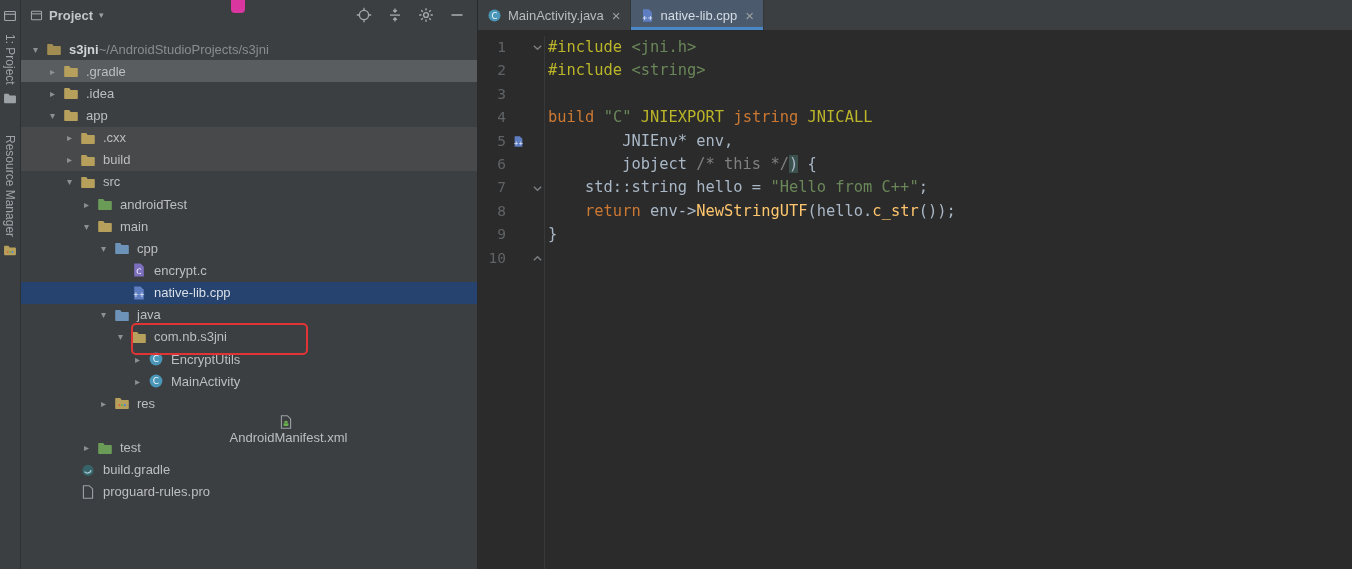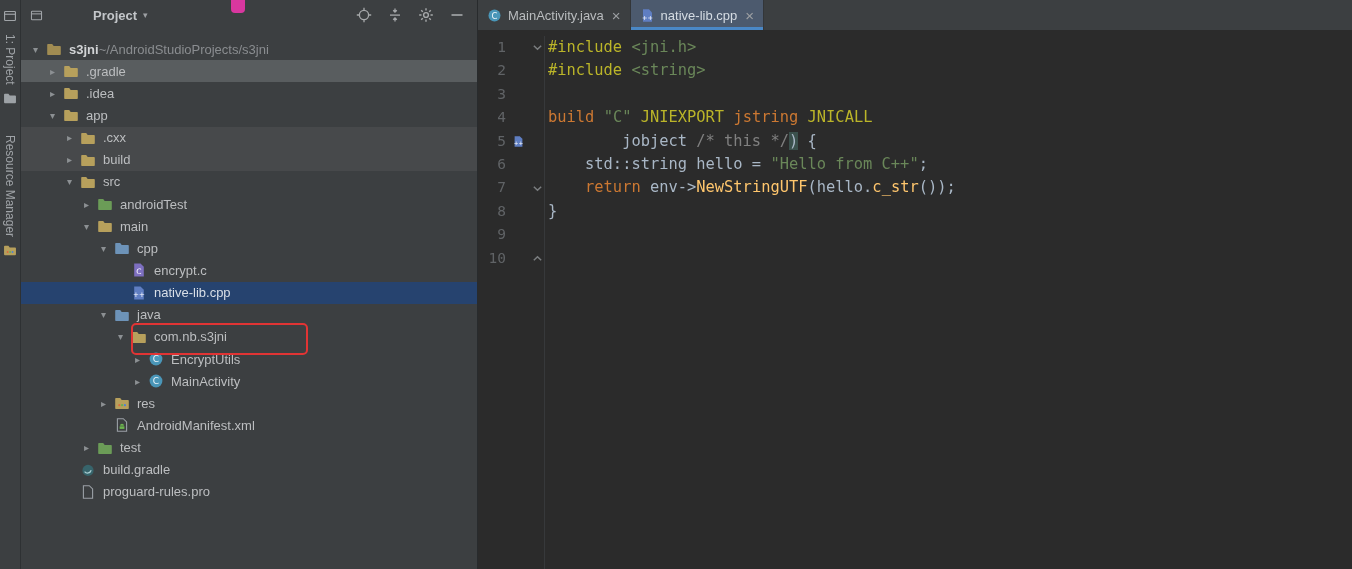--- a/index.html
+++ b/index.html
@@ -11,21 +11,21 @@
   .activity-bar{width:20px;flex:none;background:#3c3f41;border-right:1px solid #2e3133;
                 display:flex;flex-direction:column;align-items:center;padding-top:3px;}
   .ab-label{writing-mode:vertical-rl;font-size:12px;color:#a0a4a8;margin-top:7px;cursor:pointer;white-space:nowrap;}
   .ab-label.rm{margin-top:26px;}
   .ab-icon{margin-top:6px;}
 
   
   .project-panel{width:456px;flex:none;background:#3c3f41;border-right:1px solid #282b2d;
                  display:flex;flex-direction:column;overflow:hidden;}
   .panel-header{height:30px;flex:none;display:flex;align-items:center;padding:0 12px 0 9px;gap:6px;}
-  .ph-title{font-size:13px;font-weight:700;color:#c3c6c9;cursor:pointer;margin-left:44px;}
+  .ph-title{font-size:13px;font-weight:700;color:#c3c6c9;cursor:pointer;}
   .ph-caret{font-size:9px;color:#9da0a3;}
   .ph-actions{margin-left:auto;display:flex;align-items:center;gap:15px;}
   .ph-btn{height:16px;cursor:pointer;opacity:.92;}
   .ph-winicon svg{width:13px;height:13px;display:block;}
 
   .tree{flex:1;overflow:hidden;padding-top:8px;font-size:13px;color:#bcbec0;}
   .tree-row{height:22.15px;display:flex;align-items:center;white-space:nowrap;cursor:pointer;width:100%;box-sizing:border-box;}
   .chevron{width:17px;flex:none;text-align:center;color:#8c9093;font-size:10px;}
   .node-icon{width:20px;flex:none;display:flex;justify-content:center;}
   .node-icon svg{display:block;}
@@ -279,21 +279,21 @@
           <span class="node-icon">
             <svg viewBox="0 0 16 16" width="16" height="16">
               <path d="M1.2 4.1c0-.6.4-1 1-1h4l1.5 1.9h6.1c.6 0 1 .4 1 1v6.9c0 .6-.4 1-1 1H2.2c-.6 0-1-.4-1-1z" fill="#b7a05c"></path>
               <circle cx="5.3" cy="10.2" r="1.1" fill="#d96a3c"></circle>
               <circle cx="8.1" cy="10.2" r="1.1" fill="#67b056"></circle>
               <circle cx="10.9" cy="10.2" r="1.1" fill="#4d82d8"></circle>
             </svg>
           </span>
           <span class="node-label">res</span>
         </div>
-        <div class="tree-row" style="padding-left: 74px;">
+        <div class="tree-row" style="padding-left: 74px; flex-direction: column;">
           <span class="chevron"></span>
           <span class="node-icon">
             <svg viewBox="0 0 16 16" width="16" height="16">
               <path d="M3.4 1.7h5.9l3.3 3.2v9.4H3.4z" fill="none" stroke="#9aa0a6" stroke-width="1.1"></path>
               <path d="M6 8.7a2 2 0 0 1 4 0z" fill="#6cb54e"></path>
               <rect x="5.6" y="9.3" width="4.8" height="2.6" fill="#6cb54e"></rect>
             </svg>
           </span>
           <span class="node-label">AndroidManifest.xml</span>
         </div>
@@ -419,20 +419,21 @@
                 <path d="M2 8l4-4 4 4" fill="none" stroke="#7b7e80" stroke-width="1.6"></path>
               </svg>
             </span>
           </div>
         </div>
       <div class="code" id="code">
           <div class="code-line"><span class="tk-p">#include</span><span class="tk-d"> </span><span class="tk-s">&lt;jni.h&gt;</span></div>
           <div class="code-line"><span class="tk-p">#include</span><span class="tk-d"> </span><span class="tk-s">&lt;string&gt;</span></div>
           <div class="code-line"></div>
           <div class="code-line"><span class="tk-k">build</span><span class="tk-d"> </span><span class="tk-s">"C"</span><span class="tk-d"> </span><span class="tk-p">JNIEXPORT</span><span class="tk-d"> </span><span class="tk-k">jstring</span><span class="tk-d"> </span><span class="tk-p">JNICALL</span></div>
+          <div class="code-line"><span class="tk-d">        JNIEnv* env,</span></div>
           <div class="code-line"><span class="tk-d">        jobject </span><span class="tk-c">/* this */</span><span class="tk-m">)</span><span class="tk-d"> {</span></div>
           <div class="code-line"><span class="tk-d">    std::string hello = </span><span class="tk-s">"Hello from C++"</span><span class="tk-d">;</span></div>
           <div class="code-line"><span class="tk-k">    return </span><span class="tk-d">env-&gt;</span><span class="tk-f">NewStringUTF</span><span class="tk-d">(hello.</span><span class="tk-f">c_str</span><span class="tk-d">());</span></div>
           <div class="code-line"><span class="tk-d">}</span></div>
         </div>
     </div>
   </div>
 
   <div class="annotation"></div>
   <div class="pink-marker"></div>

